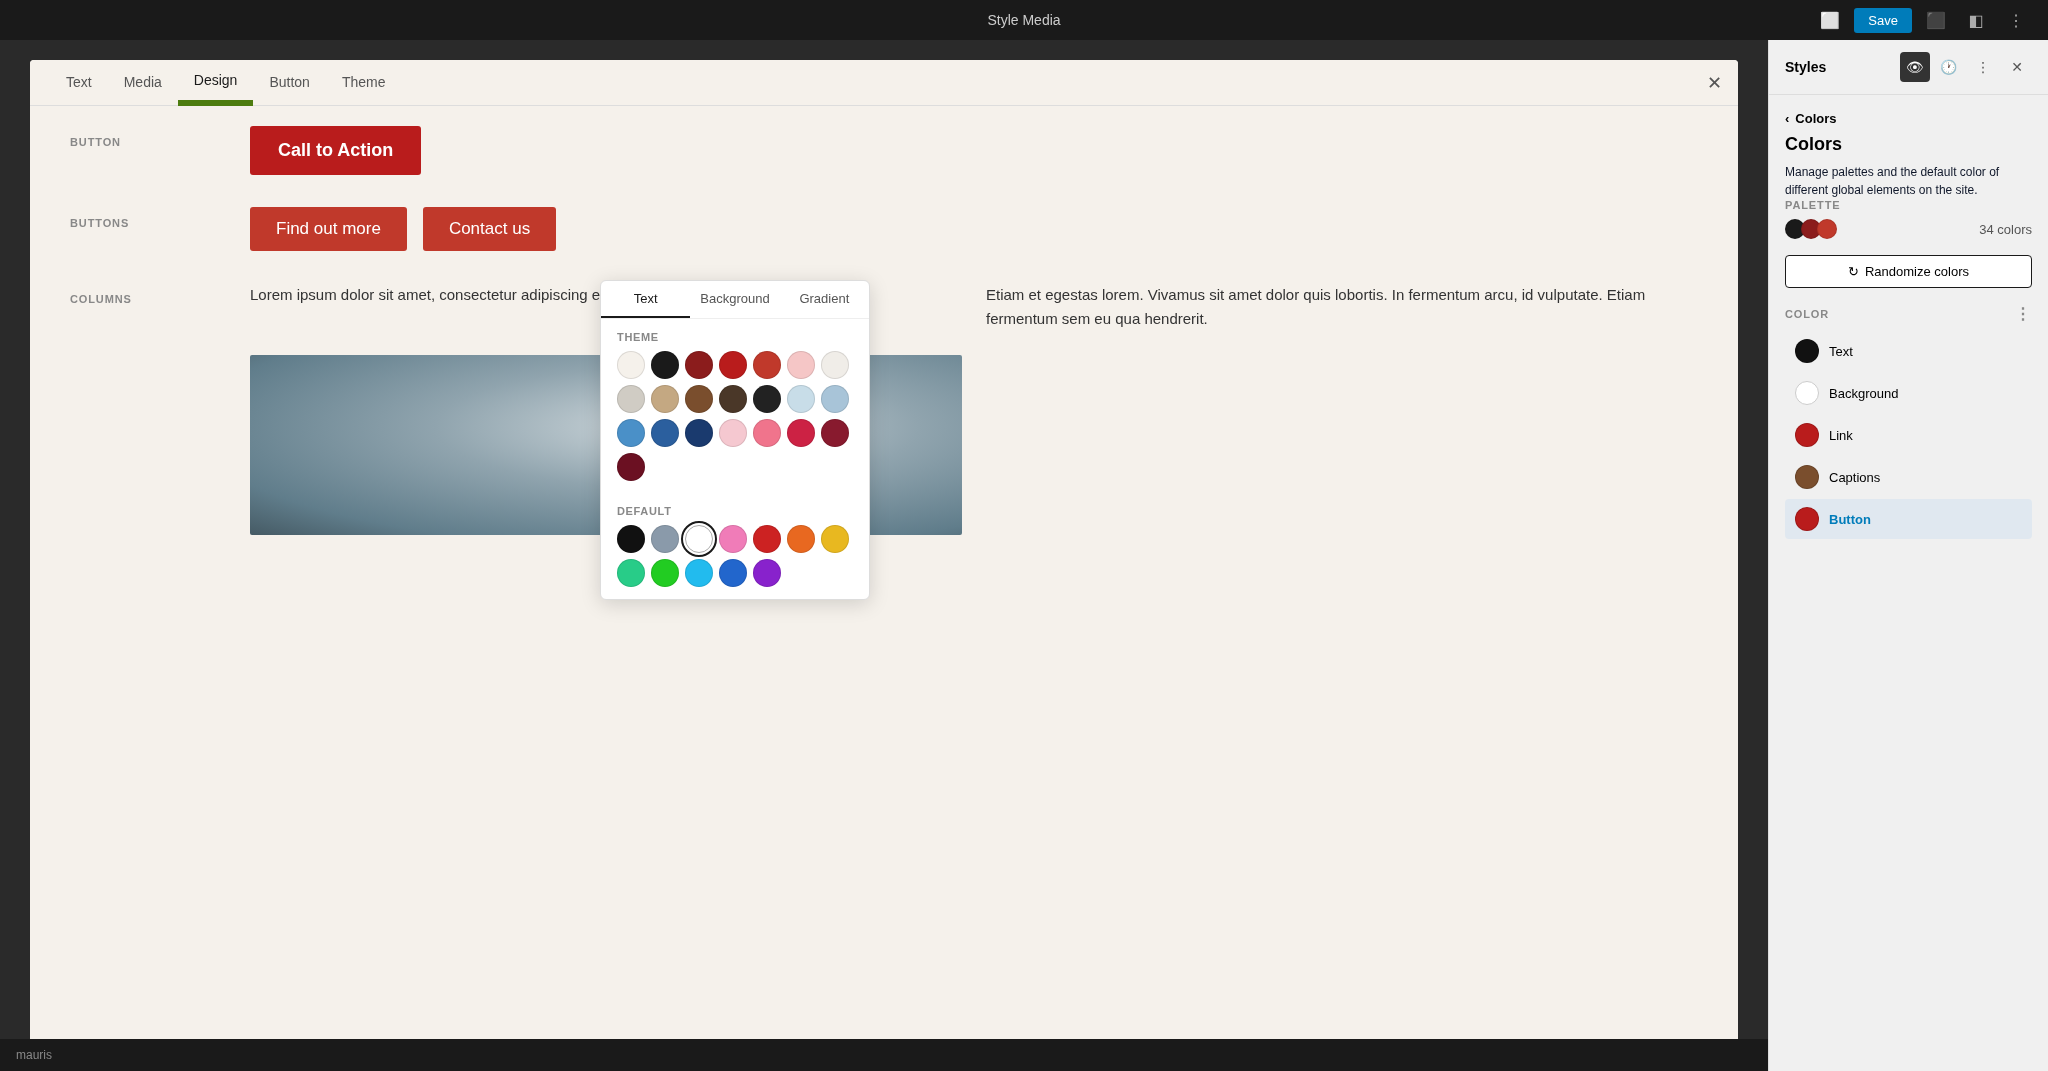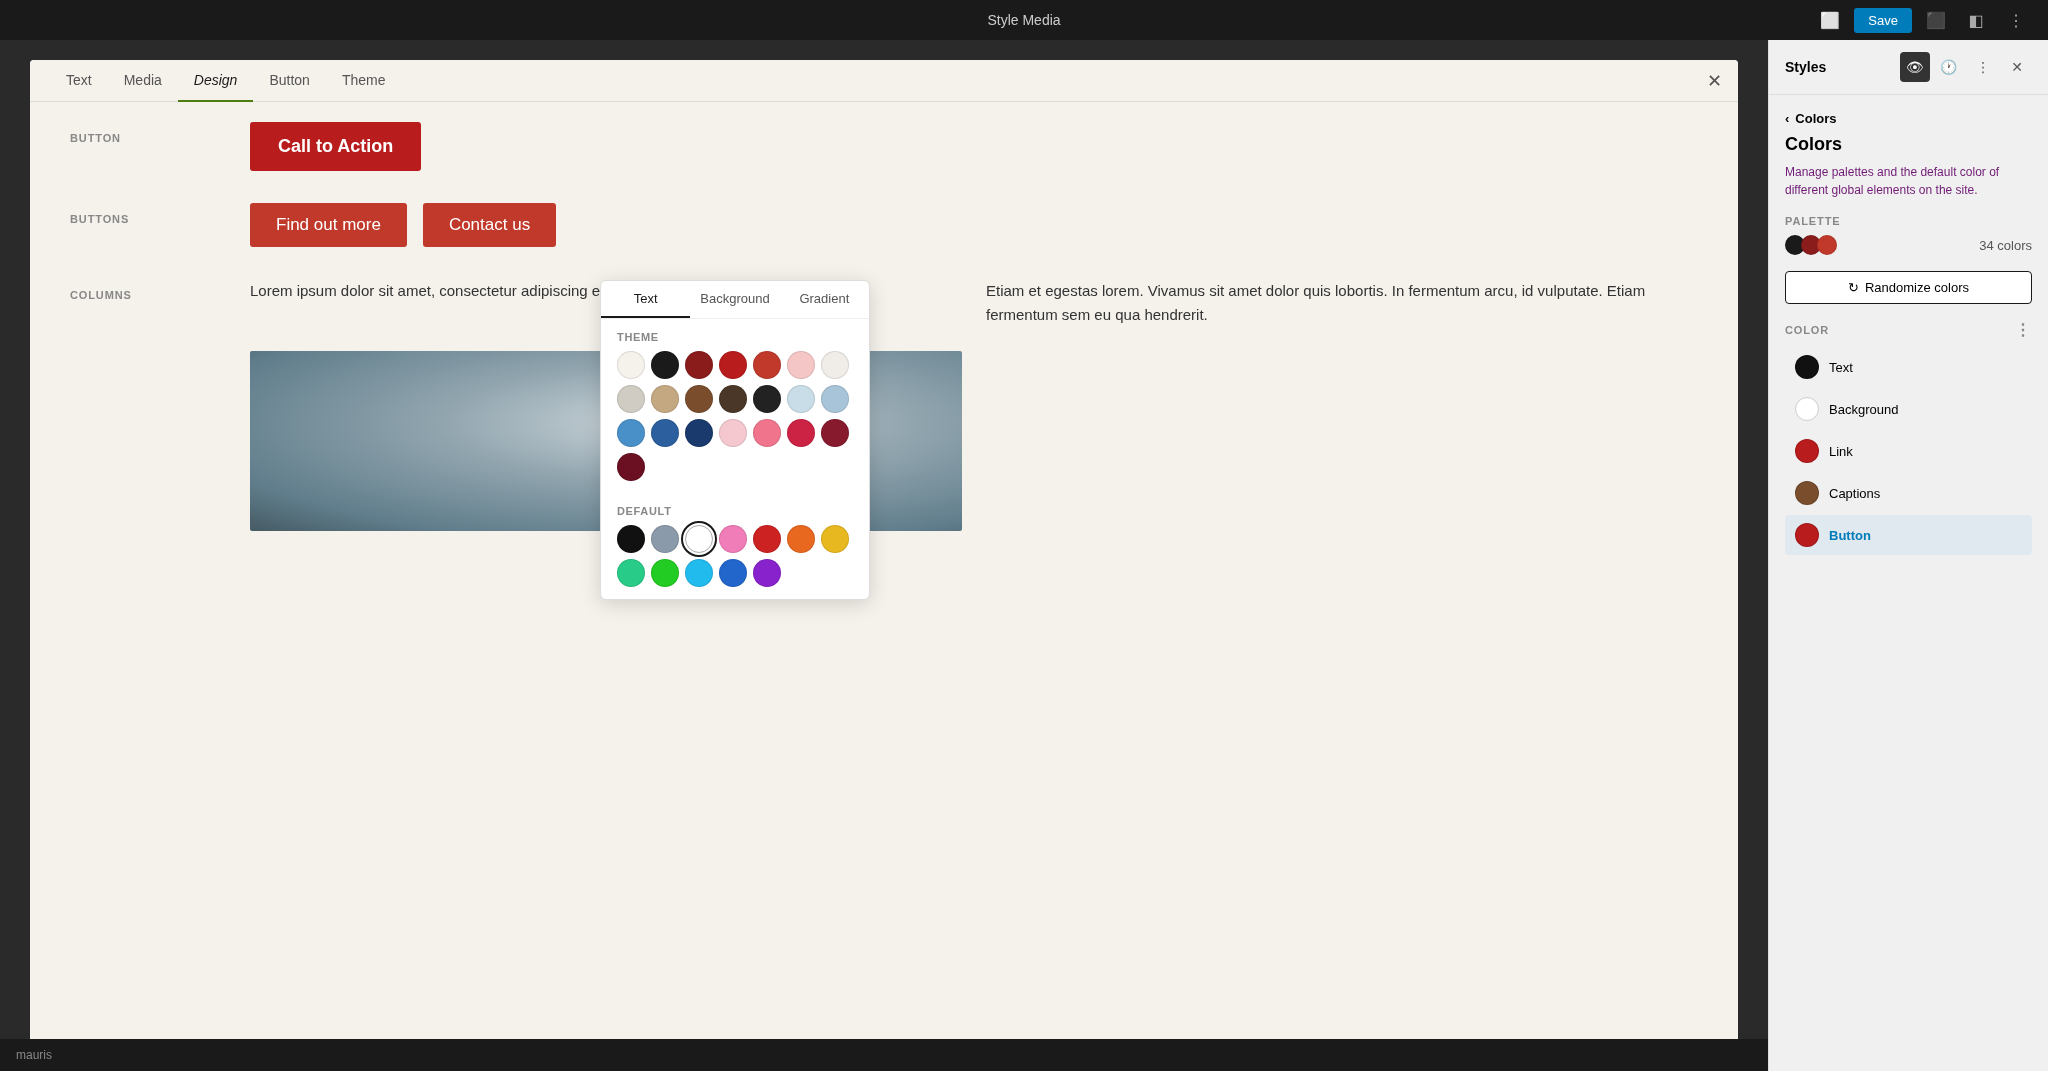--- a/index.html
+++ b/index.html
@@ -63,22 +63,21 @@
     .stylebook-tab {
       padding: 12px 16px;
       font-size: 14px;
       color: #555;
       cursor: pointer;
       border-bottom: 2px solid transparent;
       margin-bottom: -1px;
     }
     .stylebook-tab.active {
       color: #1a1a1a;
-      border-bottom: 2px solid #4d7c0f;
-      font-style: italic;
+      border-bottom: 6px solid #4d7c0f;
     }
     .stylebook-close {
       position: absolute; right: 16px; top: 50%; transform: translateY(-50%);
       background: none; border: none; font-size: 18px; color: #555; cursor: pointer;
     }
 
     
     .stylebook-content {
       padding: 20px 40px;
       overflow-y: auto;
@@ -173,21 +172,21 @@
       width: 30px; height: 30px; display: flex; align-items: center; justify-content: center;
       border-radius: 4px; font-size: 14px; color: #555;
     }
     .panel-icon-btn.active { background: #333; color: #fff; }
     .eye-btn { background: #333; color: #fff; border-radius: 4px; }
 
     
     .colors-panel { padding: 16px; flex: 1; overflow-y: auto; }
     .colors-back { display: flex; align-items: center; gap: 6px; font-size: 13px; font-weight: 600; margin-bottom: 8px; cursor: pointer; }
     .colors-panel-title { font-size: 18px; font-weight: 700; margin-bottom: 8px; }
-    .colors-description { font-size: 12px; color: #701a75; line-height: 1.5; margin-bottom: 16px; }
+    .colors-description { font-size: 12px; color: #0f172a; line-height: 1.5; }
 
     .palette-label { font-size: 11px; font-weight: 700; letter-spacing: 0.08em; color: #888; text-transform: uppercase; margin-bottom: 8px; }
     .palette-row { display: flex; align-items: center; gap: 8px; margin-bottom: 16px; }
     .palette-swatches { display: flex; }
     .palette-swatch { width: 20px; height: 20px; border-radius: 50%; border: 1px solid rgba(0,0,0,0.1); }
     .palette-swatch:first-child { margin-left: 0; }
     .palette-swatch + .palette-swatch { margin-left: -4px; }
     .palette-count { font-size: 13px; color: #555; margin-left: auto; text-align: right; }
 
     .randomize-btn {

